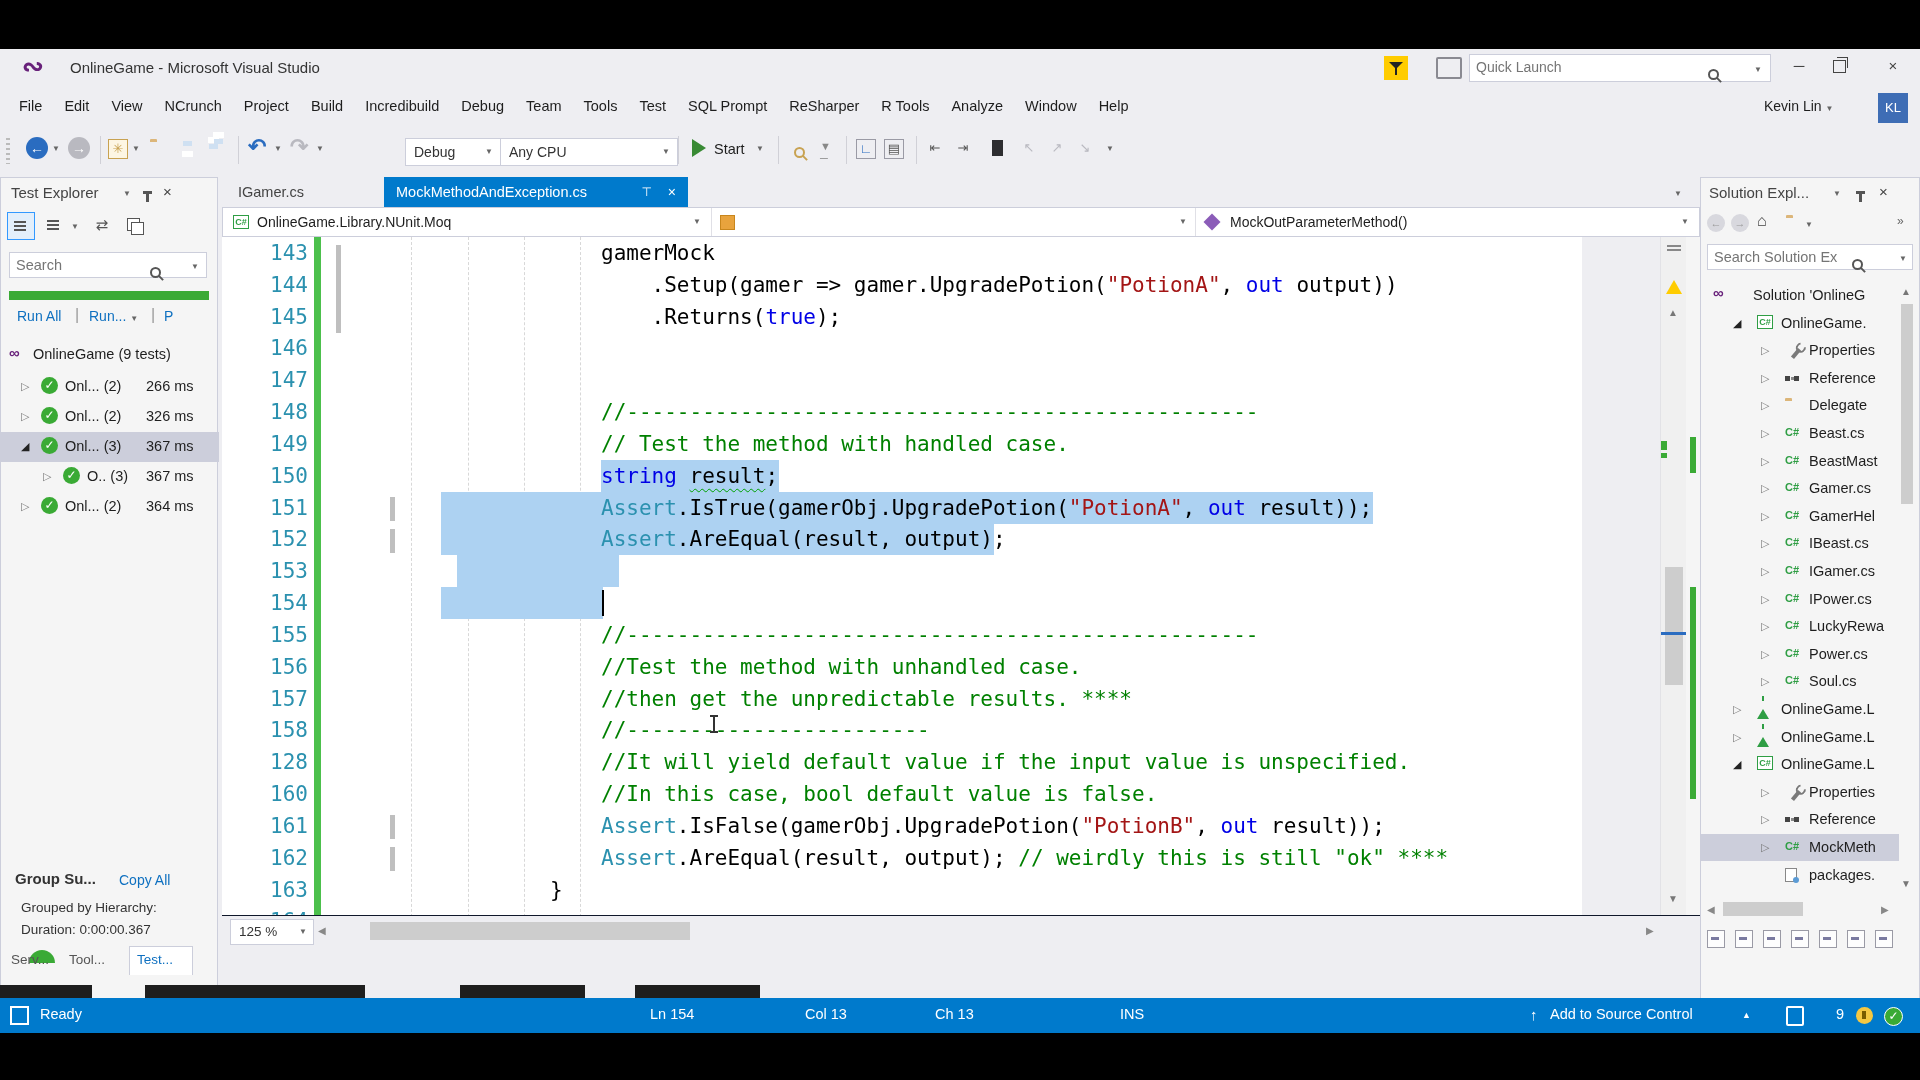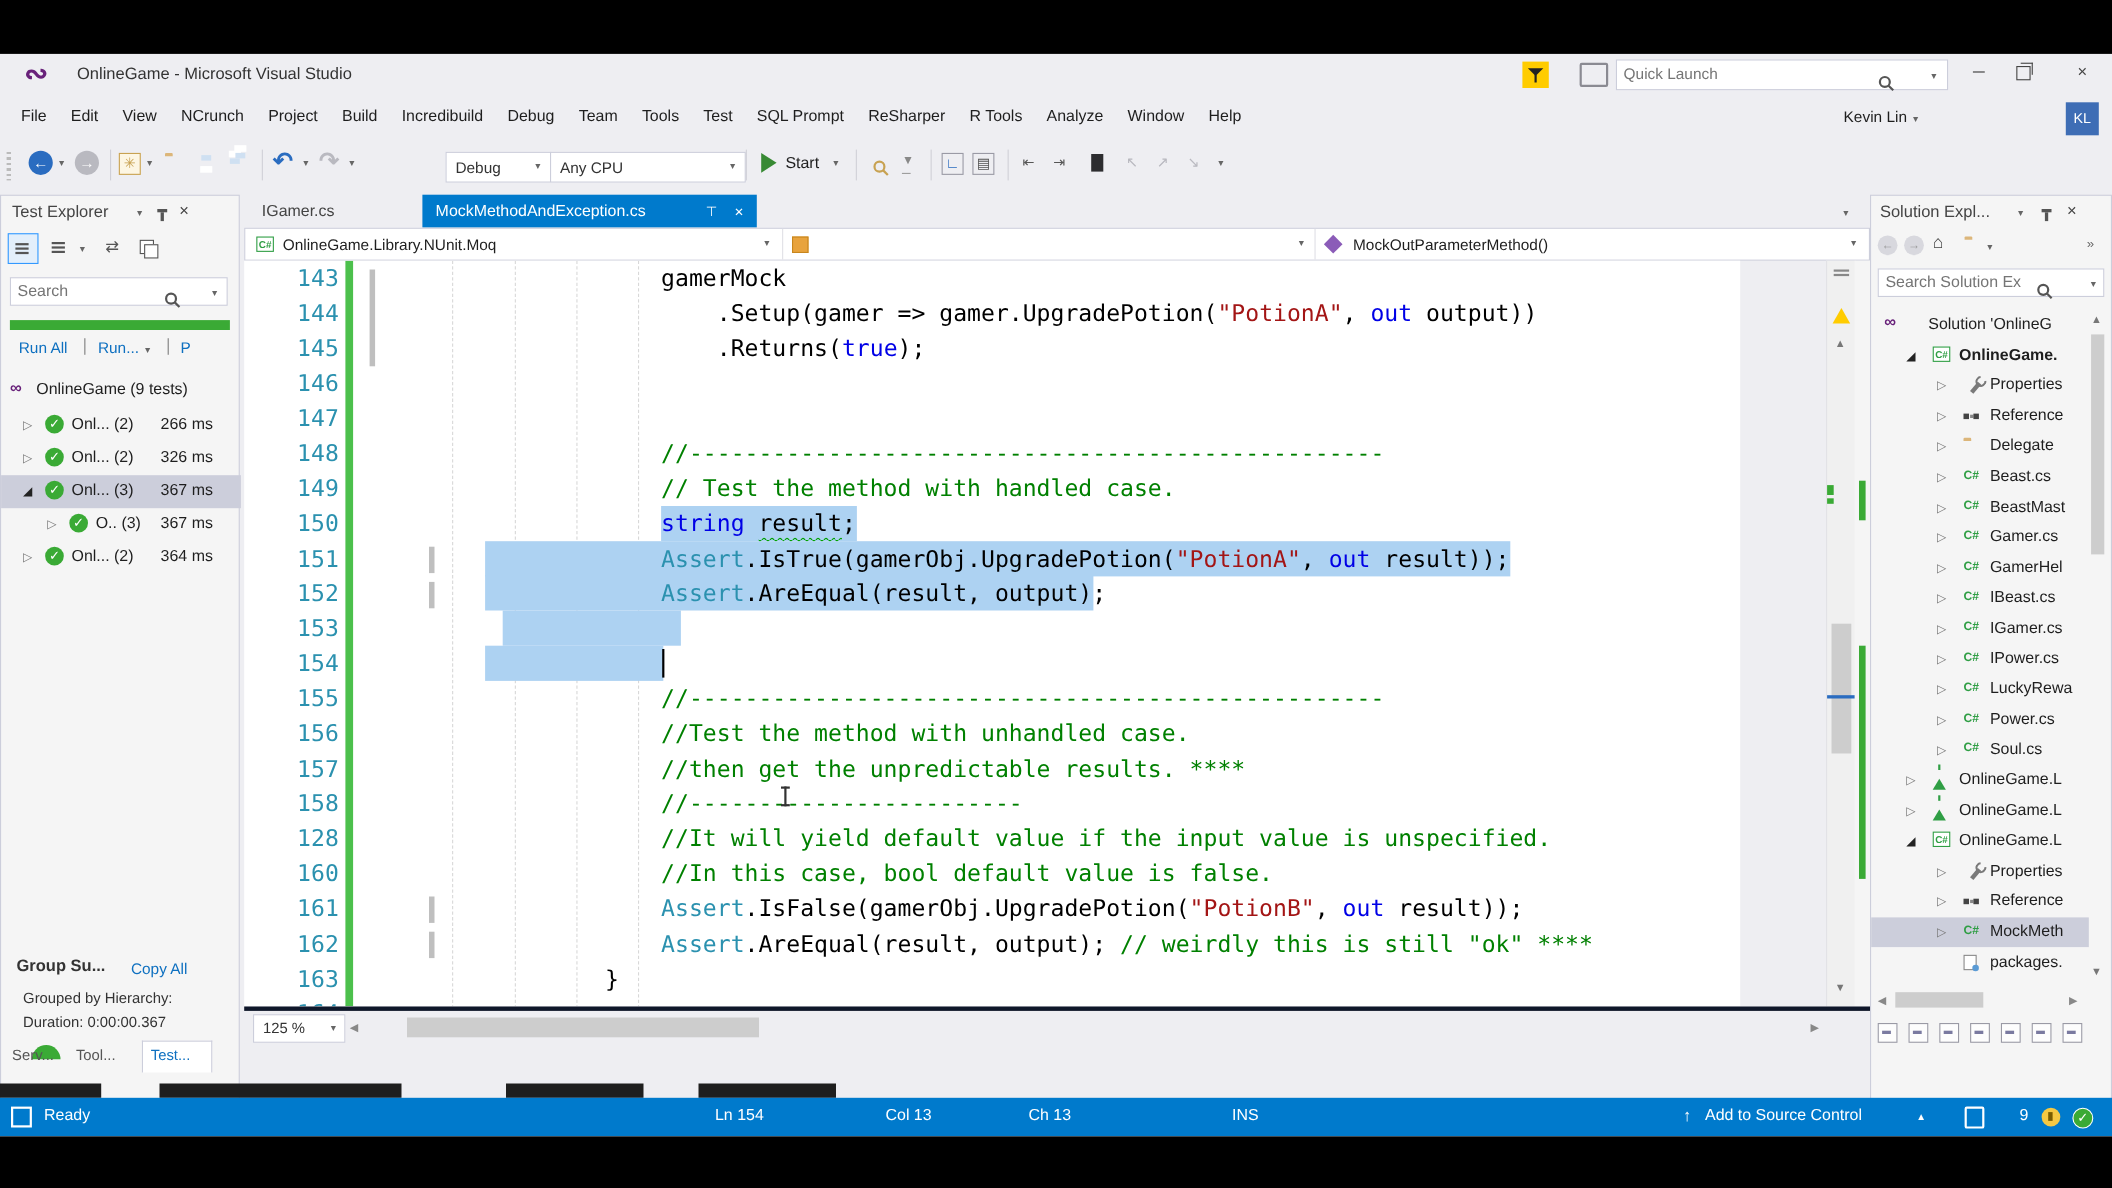--- a/index.html
+++ b/index.html
@@ -117,21 +117,21 @@
     </span>
     <span class="abs winbtn" style="left:1782px;top:8px;">─</span>
     <span class="abs" style="left:1833px;top:11px;width:11px;height:11px;border:1px solid #444;">
       <span class="abs" style="left:3px;top:-4px;width:10px;height:10px;border:1px solid #444;border-bottom:none;border-left:none;"></span>
     </span>
     <span class="abs winbtn" style="left:1876px;top:8px;">×</span>
   </div>
 
   <div id="menubar">
     <div id="menu-items" class="abs" style="left:8px;top:0;"><span class="menu-item">File</span><span class="menu-item">Edit</span><span class="menu-item">View</span><span class="menu-item">NCrunch</span><span class="menu-item">Project</span><span class="menu-item">Build</span><span class="menu-item">Incredibuild</span><span class="menu-item">Debug</span><span class="menu-item">Team</span><span class="menu-item">Tools</span><span class="menu-item">Test</span><span class="menu-item">SQL Prompt</span><span class="menu-item">ReSharper</span><span class="menu-item">R Tools</span><span class="menu-item">Analyze</span><span class="menu-item">Window</span><span class="menu-item">Help</span></div>
-    <span class="abs" style="left:1676px;top:10px;font-size:14px;color:#1E1E1E;"><span>Kevin Lin</span> <span class="caret">▼</span></span>
+    <span class="abs" style="left:1764px;top:10px;font-size:14px;color:#1E1E1E;"><span>Kevin Lin</span> <span class="caret">▼</span></span>
     <span class="abs" style="left:1878px;top:5px;width:30px;height:30px;background:#3E6DB5;color:#fff;font-size:13px;text-align:center;line-height:30px;">KL</span>
   </div>
 
   <div id="toolbar">
     <span class="abs" style="left:6px;top:10px;width:4px;height:26px;background:repeating-linear-gradient(#bbb 0 2px,transparent 2px 5px);"></span>
     <span class="abs circle-ico" style="left:26px;top:9px;background:#2a6cc0;">←</span>
     <span class="abs caret" style="left:52px;top:16px;">▼</span>
     <span class="abs circle-ico" style="left:68px;top:9px;background:#b9b9c0;">→</span>
     <span class="tb-sep" style="left:100px;"></span>
     <span class="abs ico16" style="left:108px;top:11px;border:1px solid #C8A252;background:#fdf6e3;color:#C8A252;">✳</span>
@@ -354,21 +354,21 @@
     <div class="sb-thumb" style="left:4px;top:330px;width:18px;height:118px;"></div>
     <span class="abs" style="left:0;top:395px;width:26px;height:3px;background:#2a6cc0;"></span>
     <span class="abs" style="left:7px;top:656px;color:#777;font-size:10px;">▼</span>
   </div>
 
   <div class="abs" style="left:1686px;top:188px;width:14px;height:678px;background:#F5F5F5;">
     <span class="abs" style="left:4px;top:200px;width:6px;height:36px;background:#3AAA35;"></span>
     <span class="abs" style="left:4px;top:350px;width:6px;height:212px;background:#3AAA35;"></span>
   </div>
 
-  <div class="abs" style="left:222px;top:866px;width:1478px;height:34px;background:#EEEEF2;border-top:4px solid #0f172a;box-sizing:border-box;">
+  <div class="abs" style="left:222px;top:866px;width:1478px;height:34px;background:#EEEEF2;border-top:1px solid #0f172a;box-sizing:border-box;">
     <span class="abs combo" style="left:8px;top:3px;width:74px;height:24px;line-height:24px;font-size:13.5px;">
       <span>125 %</span>
       <span class="abs caret" style="right:6px;top:0;">▼</span>
     </span>
     <span class="abs" style="left:96px;top:9px;color:#888;font-size:10px;">◀</span>
     <div class="sb-thumb" style="left:148px;top:6px;width:320px;height:18px;"></div>
     <span class="abs" style="left:1424px;top:9px;color:#888;font-size:10px;">▶</span>
   </div>
 
   <div class="abs panel" style="left:1700px;top:128px;width:220px;height:828px;box-sizing:border-box;">
@@ -391,21 +391,21 @@
     </span>
     
     <div id="se-tree" class="abs" style="left:0;top:104px;width:198px;height:618px;overflow:hidden;">
         <div class="tw-row" style="top: 0px; height: 27px;">
           <span class="abs ico-vs" style="left: 12px; top: 2px;">∞</span>
           <span class="abs txt" style="left: 52px; top: 5px;">Solution 'OnlineG</span>
         </div>
         <div class="tw-row" style="top: 28px; height: 27px;">
           <span class="abs arrow-e" style="left: 32px; top: 7px;">◢</span>
           <span class="abs ico-proj" style="left: 56px; top: 5px;">C#</span>
-          <span class="abs txt" style="left: 80px; top: 5px; font-weight: bold;">OnlineGame.</span>
+          <span class="abs txt" style="left: 80px; top: 5px; font-weight: normal;">OnlineGame.</span>
         </div>
         <div class="tw-row" style="top: 55px; height: 27px;"><span class="abs arrow-c" style="left: 60px; top: 7px;">▷</span><span class="abs ico-wrench" style="left: 88px; top: 9px;"></span><span class="abs txt" style="left: 108px; top: 5px;">Properties</span></div>
         <div class="tw-row" style="top: 83px; height: 27px;">
           <span class="abs arrow-c" style="left: 60px; top: 7px;">▷</span>
           <span class="abs ico-ref" style="left: 84px; top: 11px;"></span>
           <span class="abs txt" style="left: 108px; top: 5px;">Reference</span>
         </div>
         <div class="tw-row" style="top: 110px; height: 27px;"><span class="abs arrow-c" style="left: 60px; top: 7px;">▷</span><span class="abs ico-folder" style="left: 84px; top: 9px;"></span><span class="abs txt" style="left: 108px; top: 5px;">Delegate</span></div>
         <div class="tw-row" style="top: 138px; height: 27px;">
           <span class="abs arrow-c" style="left: 60px; top: 7px;">▷</span>

